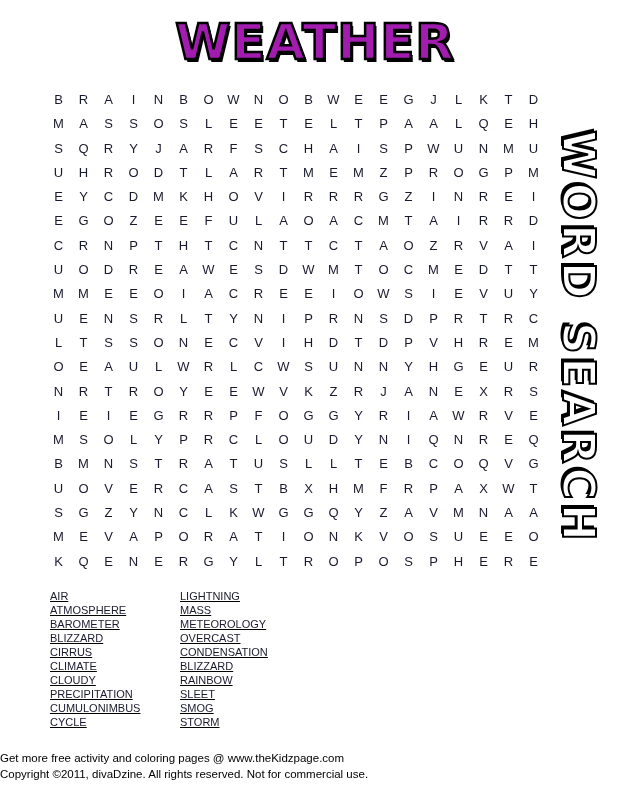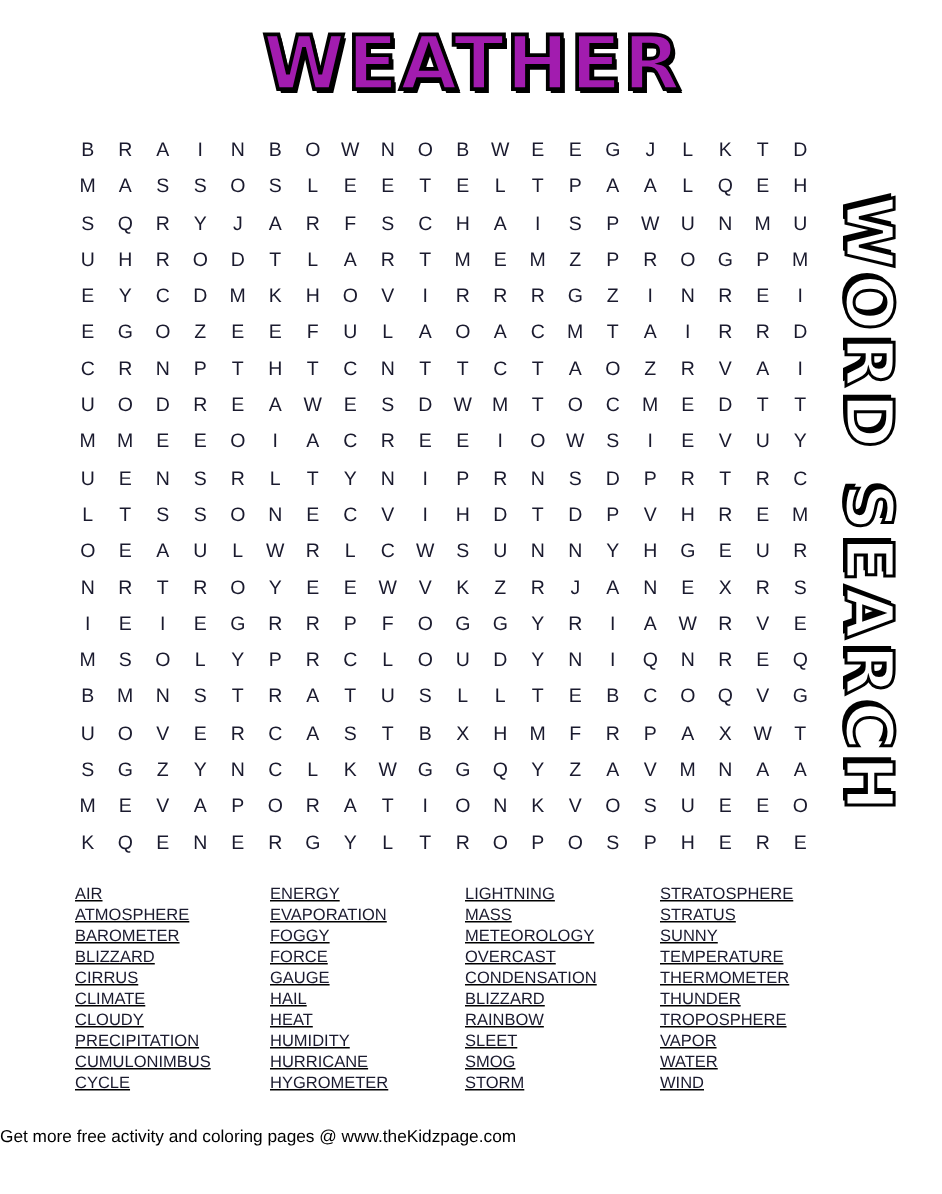--- a/index.html
+++ b/index.html
@@ -471,52 +471,29 @@
       <div class="word">BAROMETER</div>
       <div class="word">BLIZZARD</div>
       <div class="word">CIRRUS</div>
       <div class="word">CLIMATE</div>
       <div class="word">CLOUDY</div>
       <div class="word">PRECIPITATION</div>
       <div class="word">CUMULONIMBUS</div>
       <div class="word">CYCLE</div>
     </div>
     <div class="word-col">
-      <div class="word">ENERGY</div>
-      <div class="word">EVAPORATION</div>
-      <div class="word">FOGGY</div>
-      <div class="word">FORCE</div>
-      <div class="word">GAUGE</div>
-      <div class="word">HAIL</div>
-      <div class="word">HEAT</div>
-      <div class="word">HUMIDITY</div>
-      <div class="word">HURRICANE</div>
-      <div class="word">HYGROMETER</div>
-    </div>
-    <div class="word-col">
       <div class="word">LIGHTNING</div>
       <div class="word">MASS</div>
       <div class="word">METEOROLOGY</div>
       <div class="word">OVERCAST</div>
       <div class="word">CONDENSATION</div>
       <div class="word">BLIZZARD</div>
       <div class="word">RAINBOW</div>
       <div class="word">SLEET</div>
       <div class="word">SMOG</div>
       <div class="word">STORM</div>
     </div>
-    <div class="word-col">
-      <div class="word">STRATOSPHERE</div>
-      <div class="word">STRATUS</div>
-      <div class="word">SUNNY</div>
-      <div class="word">TEMPERATURE</div>
-      <div class="word">THERMOMETER</div>
-      <div class="word">THUNDER</div>
-      <div class="word">TROPOSPHERE</div>
-      <div class="word">VAPOR</div>
-      <div class="word">WATER</div>
-      <div class="word">WIND</div>
-    </div>
   </div>
 
 <div class="footer">
   <div>Get more free activity and coloring pages @ www.theKidzpage.com</div>
+  <div>Copyright ©2011, divaDzine.  All rights reserved. Not for commercial use.</div>
 </div>
 
 </body></html>

